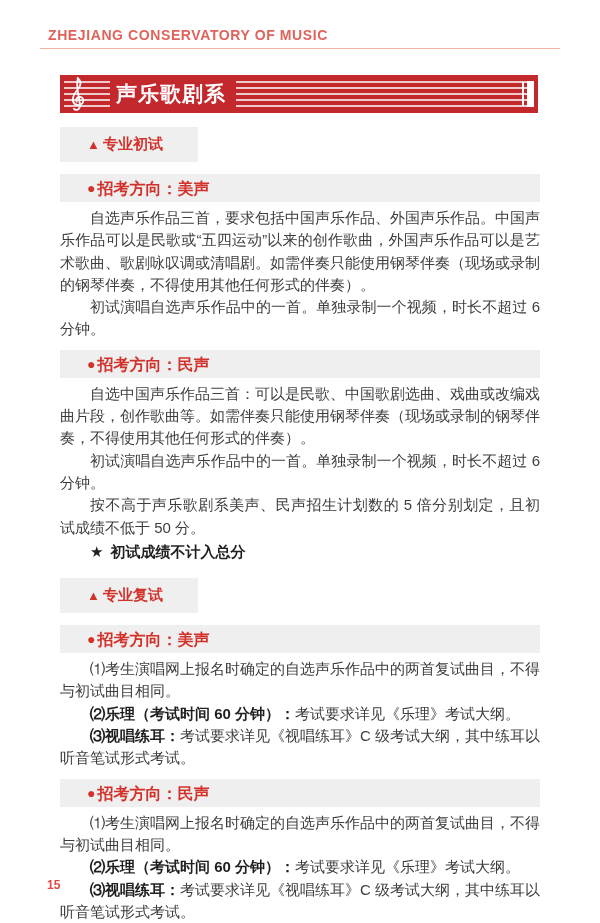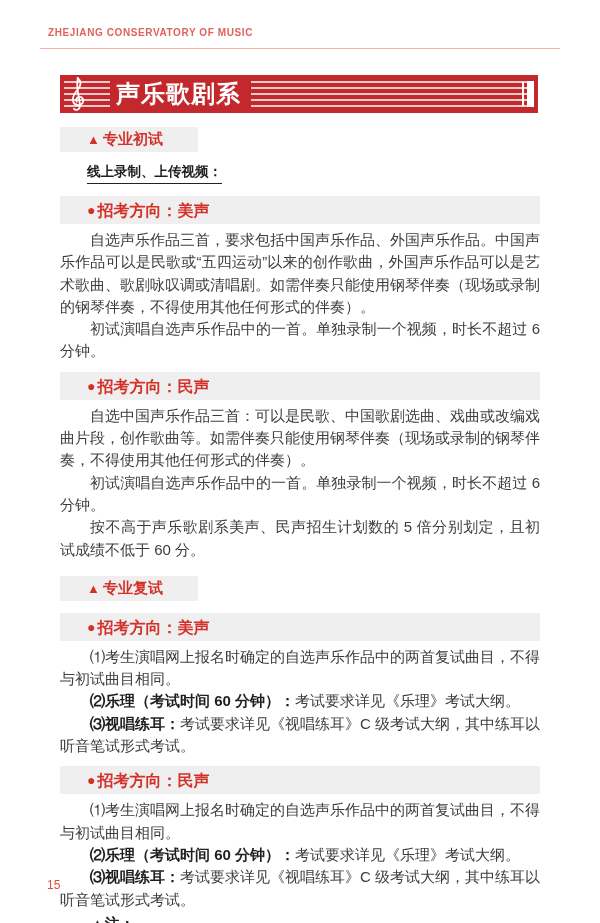--- a/index.html
+++ b/index.html
@@ -12,56 +12,56 @@
     --bold-ink:#1F1F1F;
     --pagenum-red:#E04B45;
   }
   *{box-sizing:border-box;margin:0;padding:0;}
   html,body{background:#888;}
   .page{
     position:relative;width:600px;height:923px;margin:0 auto;background:#fff;
     font-family:"Liberation Sans","DejaVu Sans",sans-serif;overflow:hidden;
   }
   
-  .masthead{position:absolute;left:48px;top:27px;font-size:10px;font-weight:700;
+  .masthead{position:absolute;left:48px;top:27px;font-size:14px;font-weight:700;
     letter-spacing:.6px;color:var(--header-red);}
   .masthead-rule{position:absolute;left:40px;top:48px;width:520px;height:1px;
     background:var(--rule-red);}
   
   .banner{position:absolute;left:60px;top:75px;width:478px;height:38px;
     background:var(--brand-red);display:flex;align-items:center;}
   .banner .clef{flex:0 0 auto;margin-left:4px;}
-  .banner-title{color:#fff;font-weight:700;font-size:24px;letter-spacing:1px;
+  .banner-title{color:#fff;font-weight:700;font-size:21px;letter-spacing:1px;
     margin:0 10px 0 6px;white-space:nowrap;}
   .staff-right{flex:1 1 auto;height:26px;position:relative;margin-right:4px;}
   .staff-right svg{position:absolute;inset:0;width:100%;height:100%;}
   .barline-thin{position:absolute;right:10px;top:1px;bottom:1px;width:2px;background:#fff;}
   .barline-thick{position:absolute;right:0;top:0;bottom:0;width:7px;background:#fff;}
   
   .content{position:absolute;left:60px;top:113px;width:480px;}
   .bar-sub{width:fit-content;min-width:138px;background:var(--bar-gray);
-    color:var(--heading-red);font-weight:700;font-size:15px;line-height:22px;
+    color:var(--heading-red);font-weight:700;font-size:15px;line-height:32px;
     padding:1px 22px 1px 27px;margin-top:14px;}
   .bar-sub .tri{font-size:13px;margin-right:3px;}
   .subhead{margin:11px 0 0 27px;font-size:13.5px;font-weight:700;color:var(--bold-ink);}
   .subhead span{display:inline-block;border-bottom:1.6px solid #222;padding-bottom:2px;}
   .bar-dir{width:100%;background:var(--bar-gray);color:var(--heading-red);
     font-weight:700;font-size:16px;line-height:25px;padding:2px 0 1px 27px;margin-top:12px;}
   .bar-dir .dot{font-size:14px;margin-right:2px;vertical-align:1px;}
   .para{font-size:15px;line-height:22.3px;color:var(--body-ink);
     text-align:justify;text-indent:2em;}
   .pgroup{margin-top:5px;}
   .bold{font-weight:700;color:var(--bold-ink);}
   .star{margin-right:7px;}
   .mt2{margin-top:2px;}
   .mt6{margin-top:5px;}
   .bar-sub.second{margin-top:15px;}
   .fnote-head{margin-top:2px;}
   .page-num{position:absolute;left:47px;top:878px;font-size:12px;
-    color:var(--pagenum-red);font-weight:400;}
+    color:var(--pagenum-red);font-weight:700;}
 </style>
 </head>
 <body>
 
 <div class="page">
 
   <div class="masthead">ZHEJIANG CONSERVATORY OF MUSIC</div>
   <div class="masthead-rule"></div>
 
   <div class="banner">
@@ -90,41 +90,41 @@
       <span class="barline-thick"></span>
     </span>
   </div>
 
   <div class="content">
 
     <div class="bar-sub">
       <span class="tri">▲</span><span>专业初试</span>
     </div>
 
-    <div class="subhead">
-      <span>线上录制、上传视频：</span>
-    </div>
 
     <div class="bar-dir">
       <span class="dot">●</span><span>招考方向：美声</span>
     </div>
     <div class="pgroup">
       <p class="para">自选声乐作品三首，要求包括中国声乐作品、外国声乐作品。中国声乐作品可以是民歌或“五四运动”以来的创作歌曲，外国声乐作品可以是艺术歌曲、歌剧咏叹调或清唱剧。如需伴奏只能使用钢琴伴奏（现场或录制的钢琴伴奏，不得使用其他任何形式的伴奏）。</p>
       <p class="para">初试演唱自选声乐作品中的一首。单独录制一个视频，时长不超过 6 分钟。</p>
     </div>
 
     <div class="bar-dir" style="margin-top:9px">
       <span class="dot">●</span><span>招考方向：民声</span>
     </div>
     <div class="pgroup">
       <p class="para">自选中国声乐作品三首：可以是民歌、中国歌剧选曲、戏曲或改编戏曲片段，创作歌曲等。如需伴奏只能使用钢琴伴奏（现场或录制的钢琴伴奏，不得使用其他任何形式的伴奏）。</p>
       <p class="para">初试演唱自选声乐作品中的一首。单独录制一个视频，时长不超过 6 分钟。</p>
     </div>
 
-    <p class="para">按不高于声乐歌剧系美声、民声招生计划数的 5 倍分别划定，且初试成绩不低于 60 分。</p>
+    <p class="para">按不高于声乐歌剧系美声、民声招生计划数的 5 倍分别划定，且初试成绩不低于 50 分。</p>
+    <p class="para bold mt2">
+      <span class="star">★</span><span>初试成绩不计入总分</span>
+    </p>
 
     <div class="bar-sub second">
       <span class="tri">▲</span><span>专业复试</span>
     </div>
 
     <div class="bar-dir">
       <span class="dot">●</span><span>招考方向：美声</span>
     </div>
     <div class="pgroup">
       <p class="para"><span>⑴</span><span>考生演唱网上报名时确定的自选声乐作品中的两首复试曲目，不得与初试曲目相同。</span></p>

